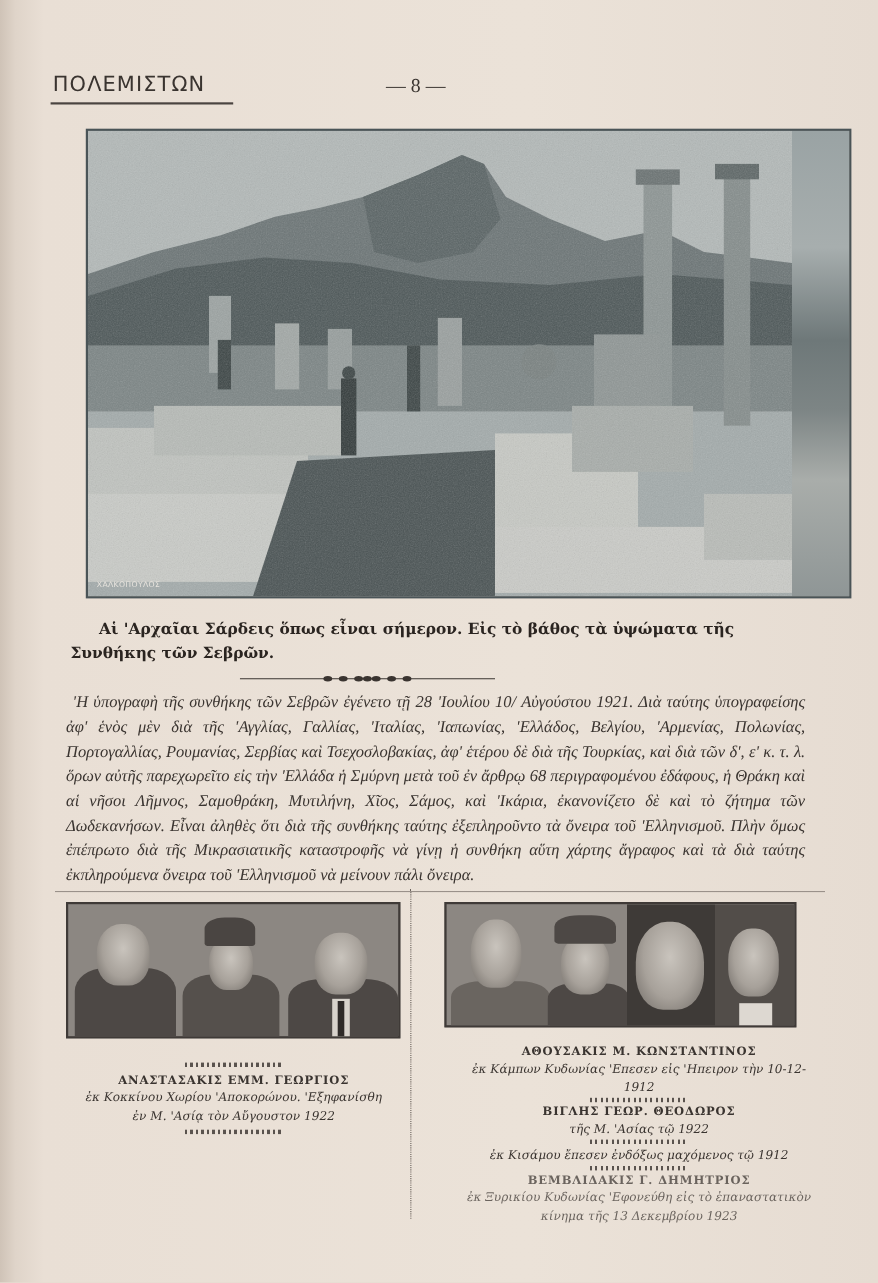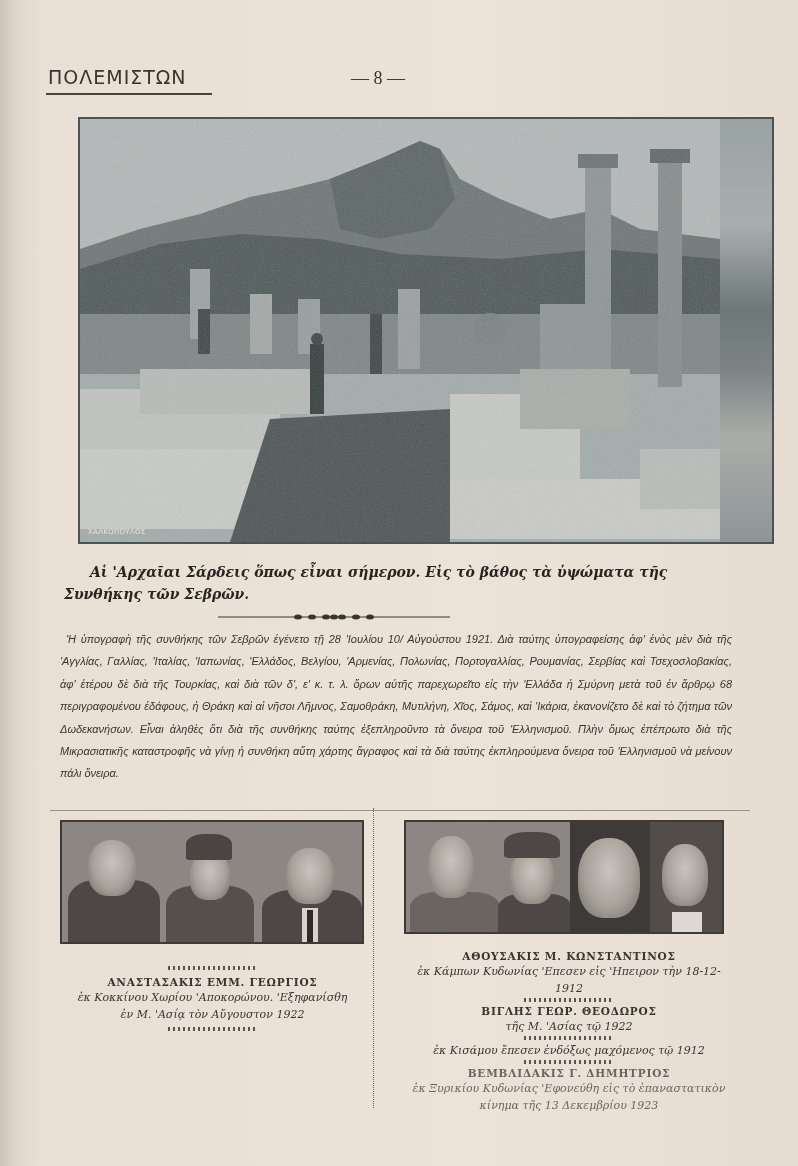--- a/index.html
+++ b/index.html
@@ -35,30 +35,30 @@
     border: 2px solid #4a5457; box-sizing: border-box; overflow: hidden;
     background: linear-gradient(180deg, #9aa3a4 0%, #a7aeae 25%, #6e7879 45%, #7d8585 60%, #a9adaa 75%, #8f9696 100%);
   }
   .main-photo svg { position: absolute; left: 0; top: 0; }
   .photo-credit {
     position: absolute; left: 8px; bottom: 6px;
     font-family: "DejaVu Sans", sans-serif; font-size: 7px; color: #e8e4de; letter-spacing: .3px;
   }
   .caption {
     position: absolute; left: 64px; top: 561px; width: 670px;
-    font-family: "DejaVu Serif", serif; font-style: italic; font-weight: bold;
+    font-family: "DejaVu Serif", serif; font-weight: bold;
     font-size: 14px; line-height: 22px; color: #2a2420; text-indent: 26px;
   }
   .ornament {
     position: absolute; left: 218px; top: 614px; width: 232px; height: 6px;
   }
   .body-text {
     position: absolute; left: 60px; top: 628px; width: 672px;
-    font-family: Liberation Sans, sans-serif; font-style: italic;
-    font-size: 11px; line-height: 22.4px; color: #3a3430;
+    font-family: Liberation Serif, serif; font-style: italic;
+    font-size: 15px; line-height: 22.4px; color: #3a3430;
     text-align: justify; text-indent: 6px;
   }
   .hrule {
     position: absolute; left: 50px; top: 810px; width: 700px; height: 1px; background: #9a918a;
   }
   .vdivider {
     position: absolute; left: 373px; top: 808px; width: 0; height: 300px;
     border-left: 1.5px dotted #6a625c;
   }
   .portrait {
@@ -69,21 +69,21 @@
   .portrait-right { left: 404px; top: 820px; width: 320px; height: 114px; }
   .face {
     position: absolute; border-radius: 46% 46% 40% 40%;
     background: radial-gradient(ellipse at 50% 40%, #c9c4bd 0%, #a7a19a 55%, #6f6a65 100%);
   }
   .torso { position: absolute; background: #4d4845; border-radius: 30% 30% 0 0; }
   .names-col {
     position: absolute; text-align: center; color: #3a3430;
   }
   .names-left { left: 60px; top: 956px; width: 305px; }
-  .names-right { left: 404px; top: 949px; width: 330px; }
+  .names-right { left: 416px; top: 949px; width: 330px; }
   .entry-name {
     font-family: "DejaVu Serif", serif; font-weight: bold; font-size: 10.5px;
     letter-spacing: .8px; line-height: 14px; margin-top: 0;
   }
   .entry-desc {
     font-family: "DejaVu Serif", serif; font-style: italic; font-size: 11px;
     line-height: 17px;
   }
   .dots {
     margin: 4px auto 5px; height: 4px; width: 90px;
@@ -207,21 +207,21 @@
       <div class="entry-name">ΑΝΑΣΤΑΣΑΚΙΣ ΕΜΜ. ΓΕΩΡΓΙΟΣ</div>
       <div class="entry-desc">ἐκ Κοκκίνου Χωρίου 'Αποκορώνου. 'Εξηφανίσθη</div>
       <div class="entry-desc">ἐν Μ. 'Ασίᾳ τὸν Αὔγουστον 1922</div>
     </div>
     <div class="dots"></div>
   </div>
 
   <div class="names-col names-right">
     <div>
       <div class="entry-name">ΑΘΟΥΣΑΚΙΣ Μ. ΚΩΝΣΤΑΝΤΙΝΟΣ</div>
-      <div class="entry-desc">ἐκ Κάμπων Κυδωνίας 'Επεσεν εἰς 'Ηπειρον τὴν 18-12-1912</div>
+      <div class="entry-desc">ἐκ Κάμπων Κυδωνίας 'Επεσεν εἰς 'Ηπειρον τὴν 10-12-1912</div>
     </div>
     <div class="dots"></div>
     <div>
       <div class="entry-name">ΒΙΓΛΗΣ ΓΕΩΡ. ΘΕΟΔΩΡΟΣ</div>
       <div class="entry-desc">τῆς Μ. 'Ασίας τῷ 1922</div>
     </div>
     <div class="dots"></div>
     <div>
       <div class="entry-desc">ἐκ Κισάμου ἔπεσεν ἐνδόξως μαχόμενος τῷ 1912</div>
     </div>

